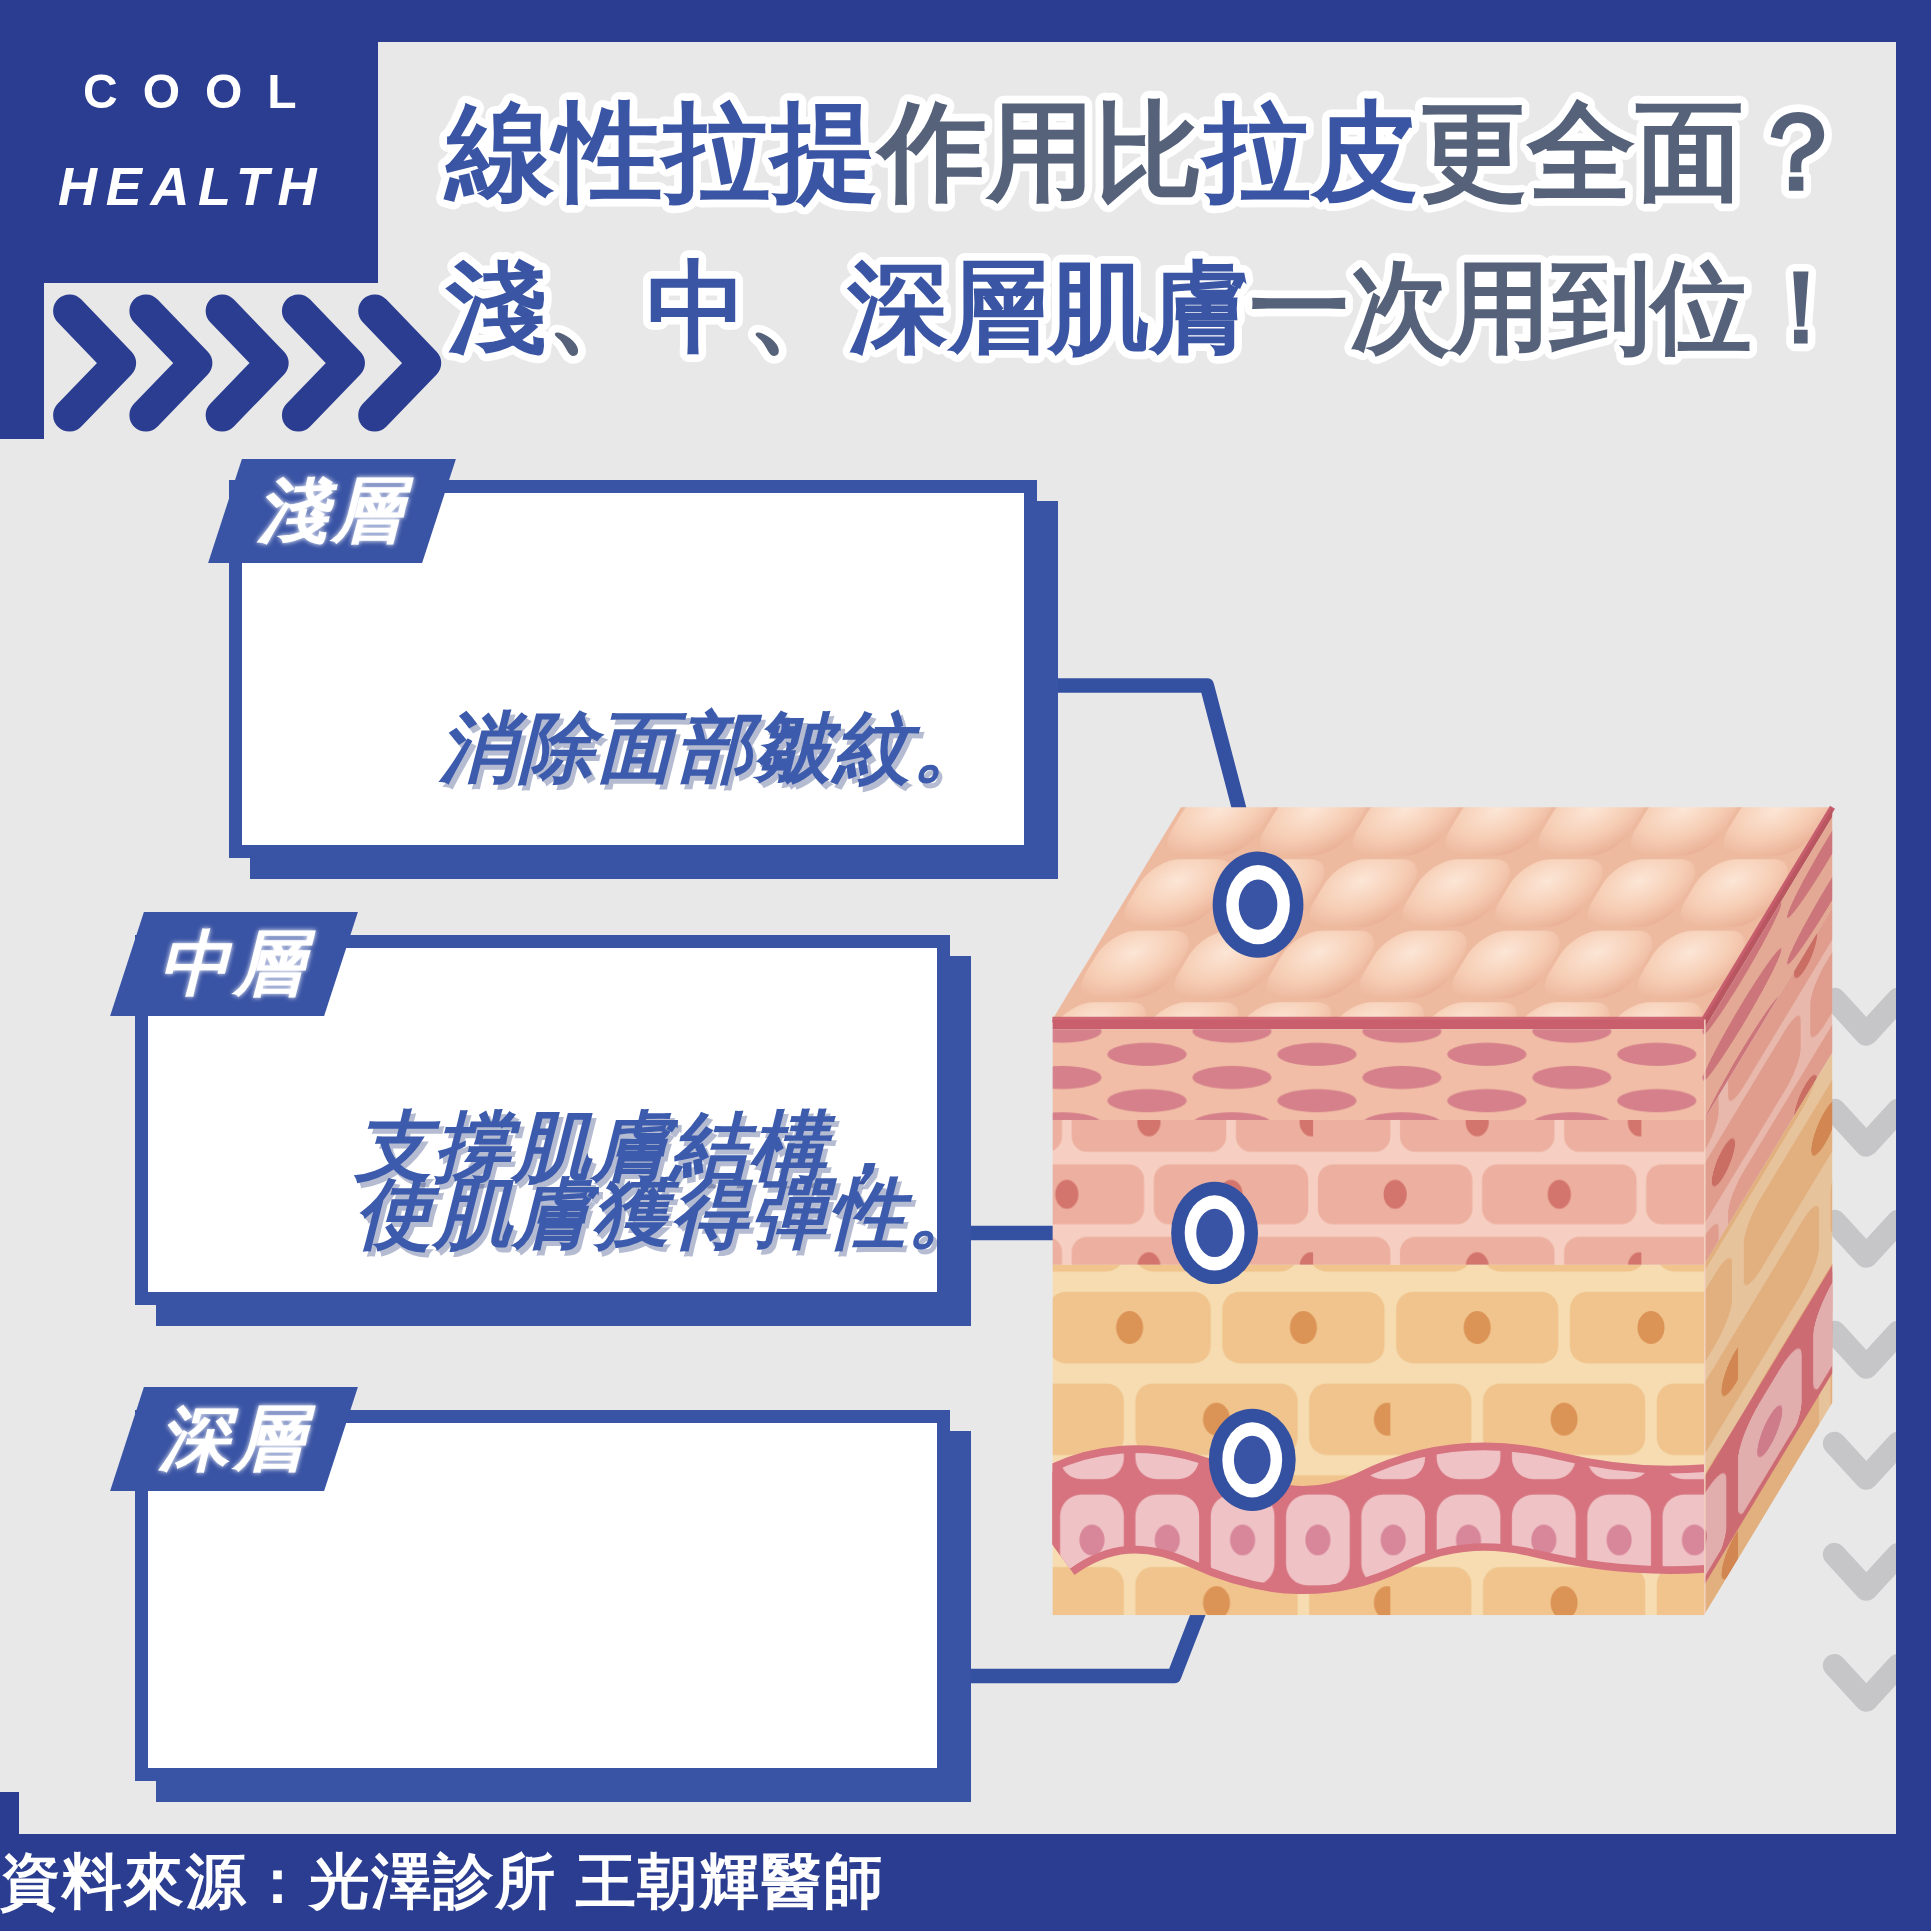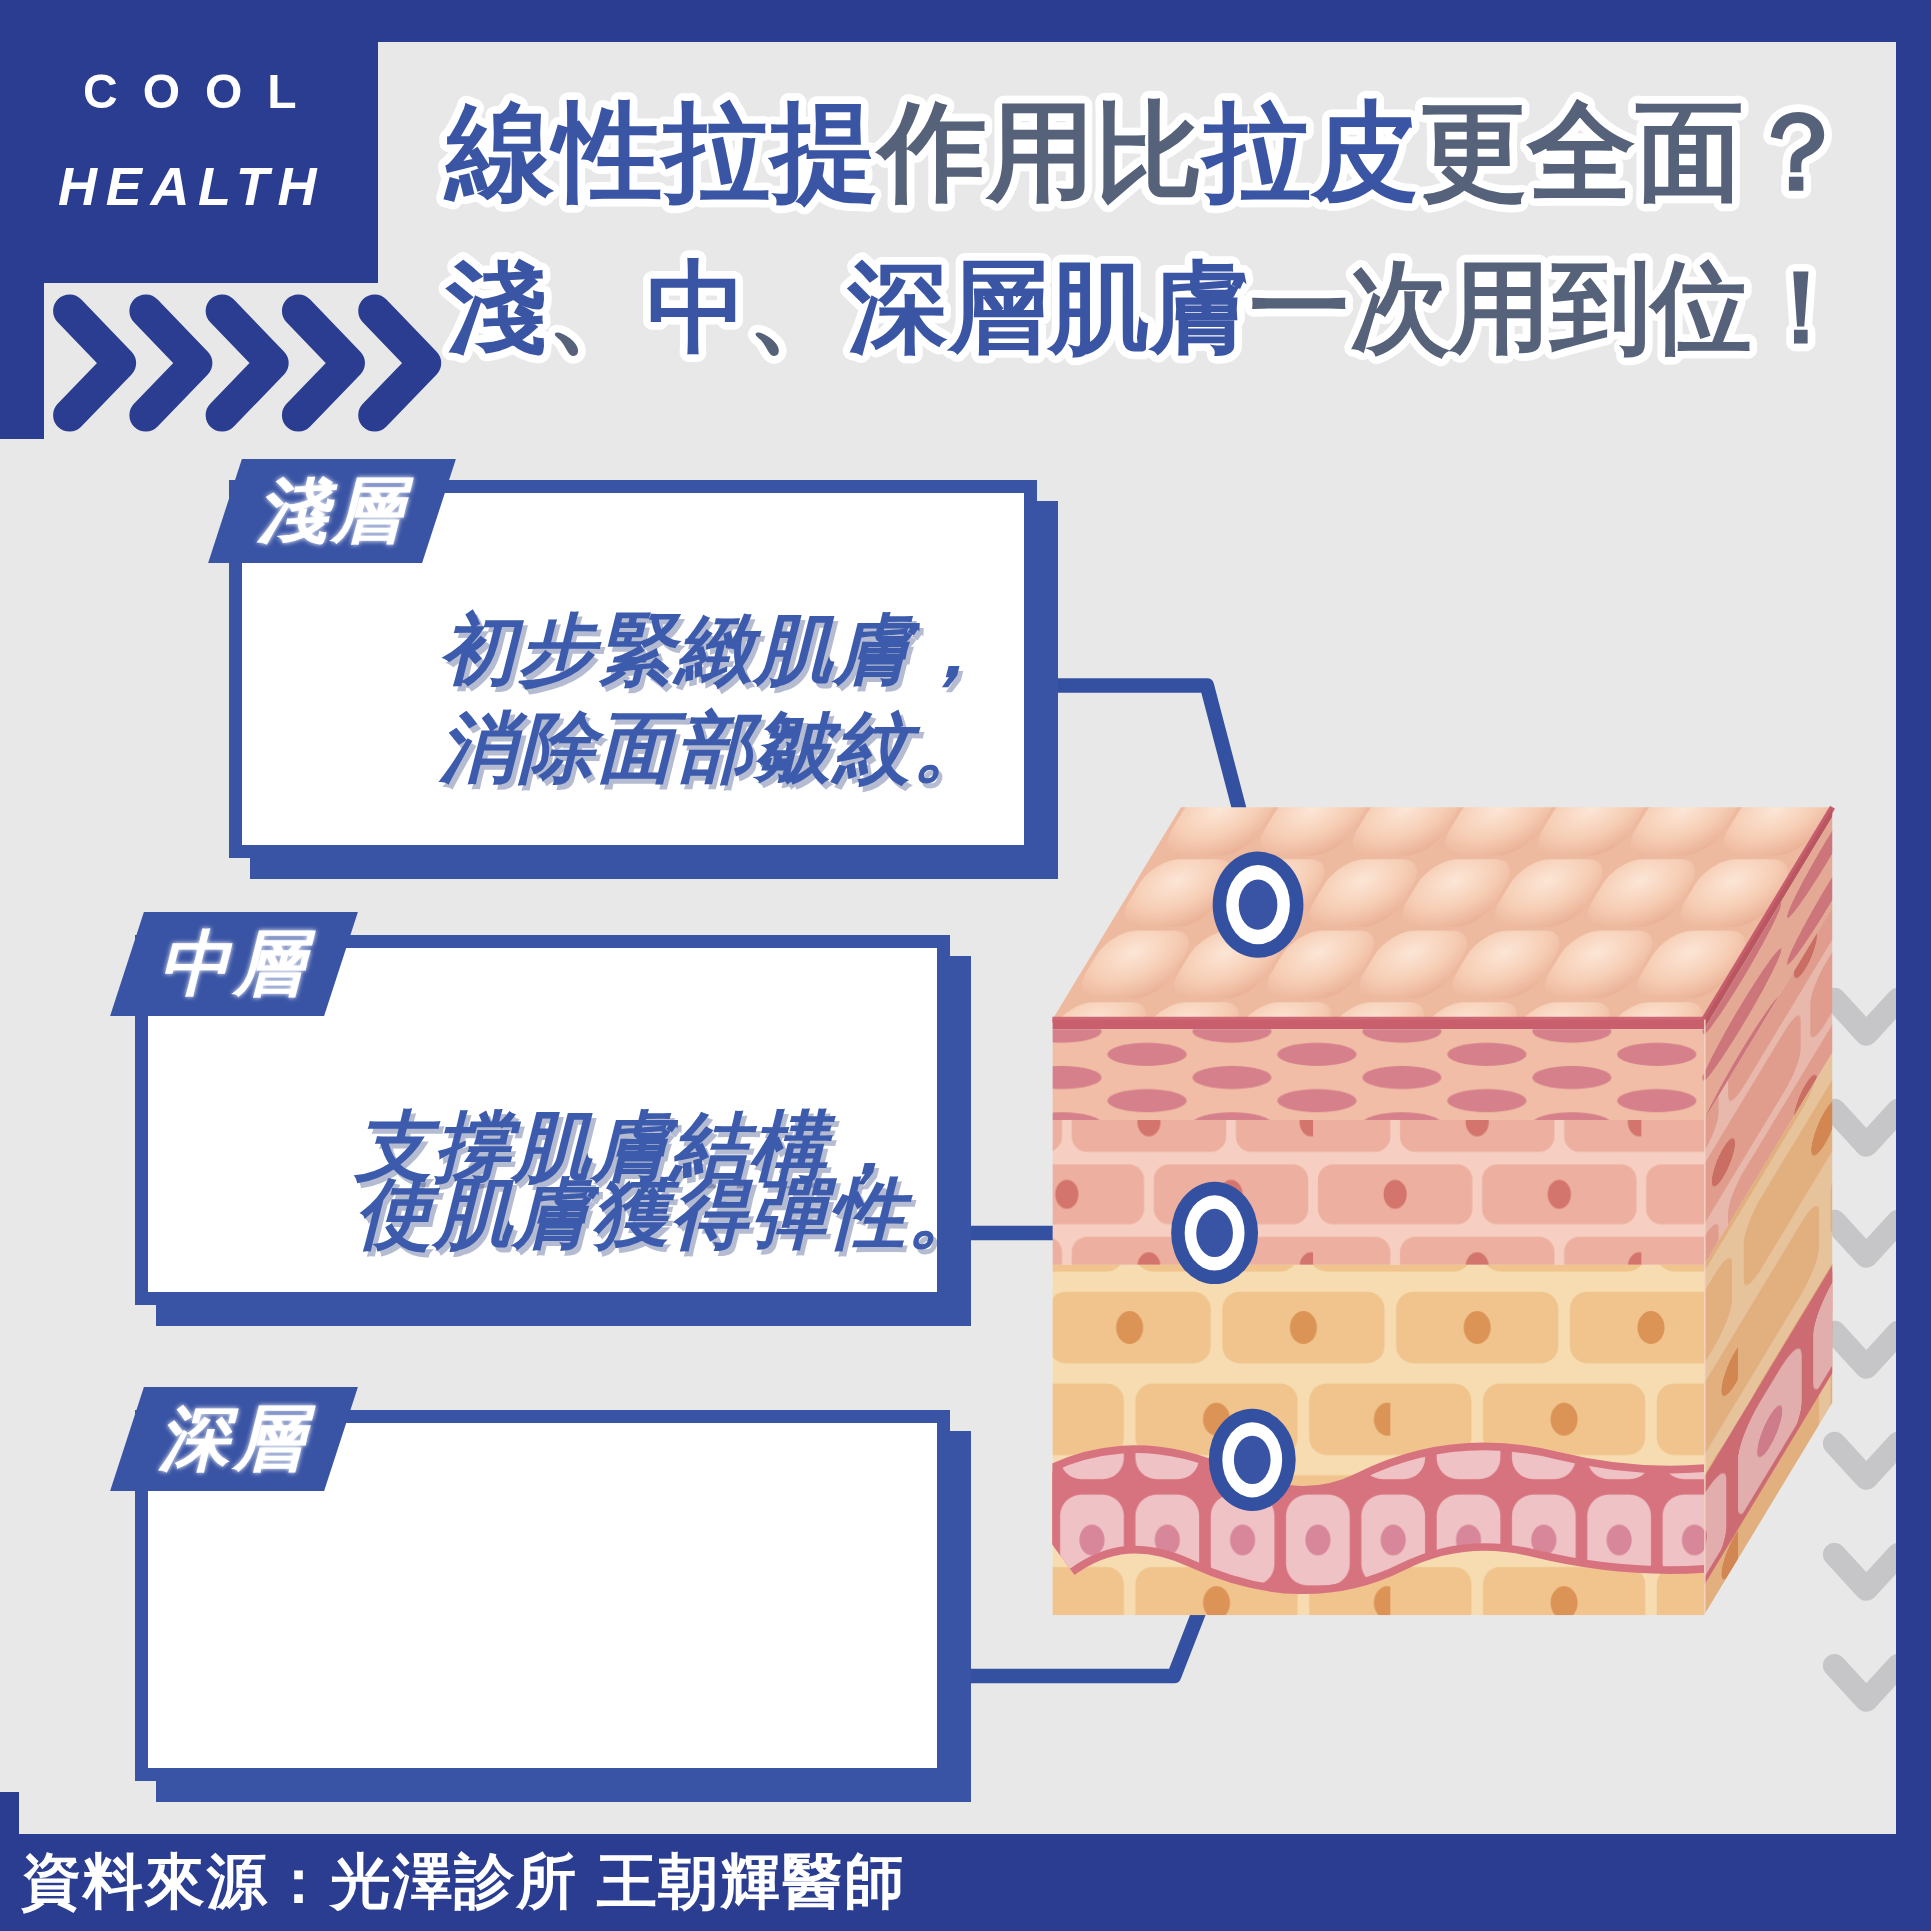--- a/index.html
+++ b/index.html
@@ -6,21 +6,21 @@
   #canvas{position:relative;width:1931px;height:1931px;background:#e8e8e9;overflow:hidden;
           font-family:"Liberation Sans","DejaVu Sans",sans-serif;}
   .abs{position:absolute;}
 
   
   .bar{background:#2b3d90;}
   #top-bar{left:0;top:0;width:1931px;height:42px;}
   #right-bar{left:1896px;top:0;width:35px;height:1931px;}
   #footer-bar{left:0;top:1834px;width:1931px;height:97px;display:flex;align-items:center;}
   #footer-step{left:0;top:1792px;width:19.3px;height:44px;}
-  #footer-text{color:#ffffff;font-size:60px;font-weight:bold;letter-spacing:1.9px;padding-left:21px;white-space:nowrap;}
+  #footer-text{color:#ffffff;font-size:60px;font-weight:bold;letter-spacing:1.9px;white-space:nowrap;}
 
   
   #logo-box{left:0;top:0;width:378px;height:283px;background:#2b3d90;}
   #logo-tail{left:0;top:283px;width:44px;height:156px;background:#2b3d90;}
   .logo-line{position:absolute;color:#fff;font-weight:bold;white-space:nowrap;}
   #logo-line1{left:83px;top:64px;font-size:48px;letter-spacing:25px;}
   #logo-line2{left:58px;top:155px;font-size:54px;letter-spacing:8.7px;font-style:italic;}
 
   
   #title-svg{left:0;top:0;width:1931px;height:425px;}
@@ -195,21 +195,20 @@
 
   <svg id="title-svg" class="abs z3" viewBox="0 0 2000 440">
     <text x="462" y="196" font-size="112"><tspan class="t-blue">線性拉提</tspan><tspan class="t-slate">作用比</tspan><tspan class="t-blue">拉皮</tspan><tspan class="t-slate">更全面？</tspan></text>
     <text x="462" y="354" font-size="104"><tspan class="t-blue">淺</tspan><tspan class="t-slate">、</tspan><tspan class="t-blue">中</tspan><tspan class="t-slate">、</tspan><tspan class="t-blue">深層肌膚</tspan><tspan class="t-slate">一次用到位！</tspan></text>
   </svg>
 
   <div id="card-1" class="card z2"></div>
   <div id="tab-1" class="tab abs z3">
     <span class="tab-label">淺層</span>
   </div>
-  <span id="card1-l1" class="card-line abs z3">初步緊緻肌膚，</span>
   <span id="card1-l2" class="card-line abs z3">消除面部皺紋。</span>
 
   <div id="card-2" class="card z2"></div>
   <div id="tab-2" class="tab abs z3">
     <span class="tab-label">中層</span>
   </div>
   <span id="card2-l1" class="card-line abs z3">支撐肌膚結構，</span>
   <span id="card2-l2" class="card-line abs z3">使肌膚獲得彈性。</span>
 
   <div id="card-3" class="card z2"></div>

